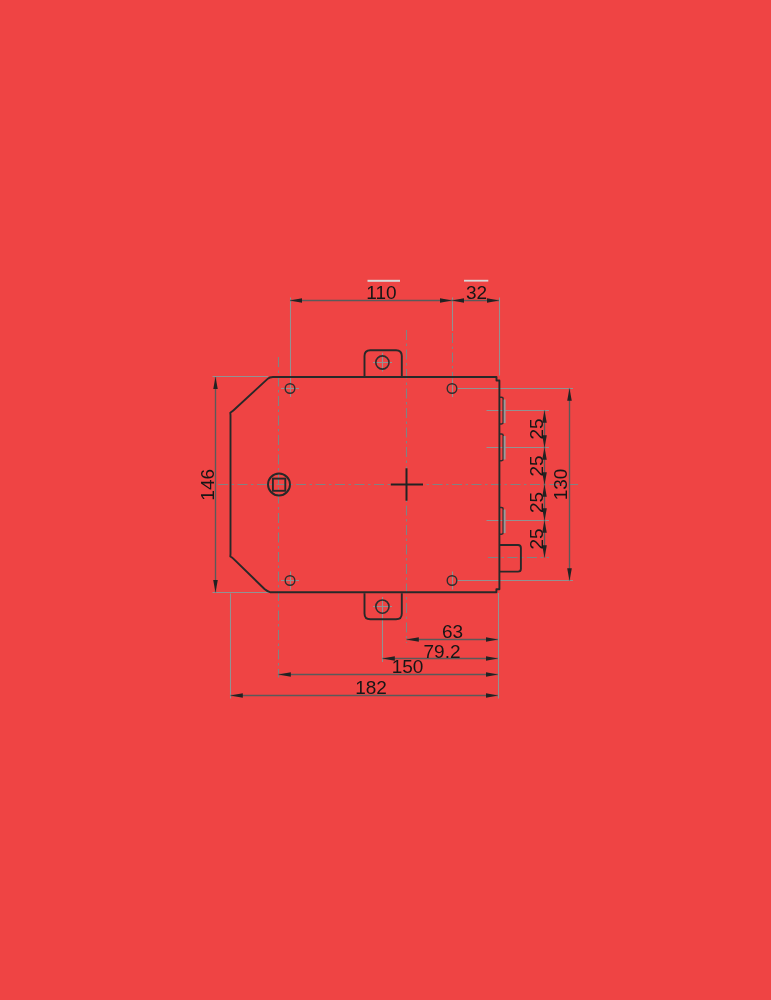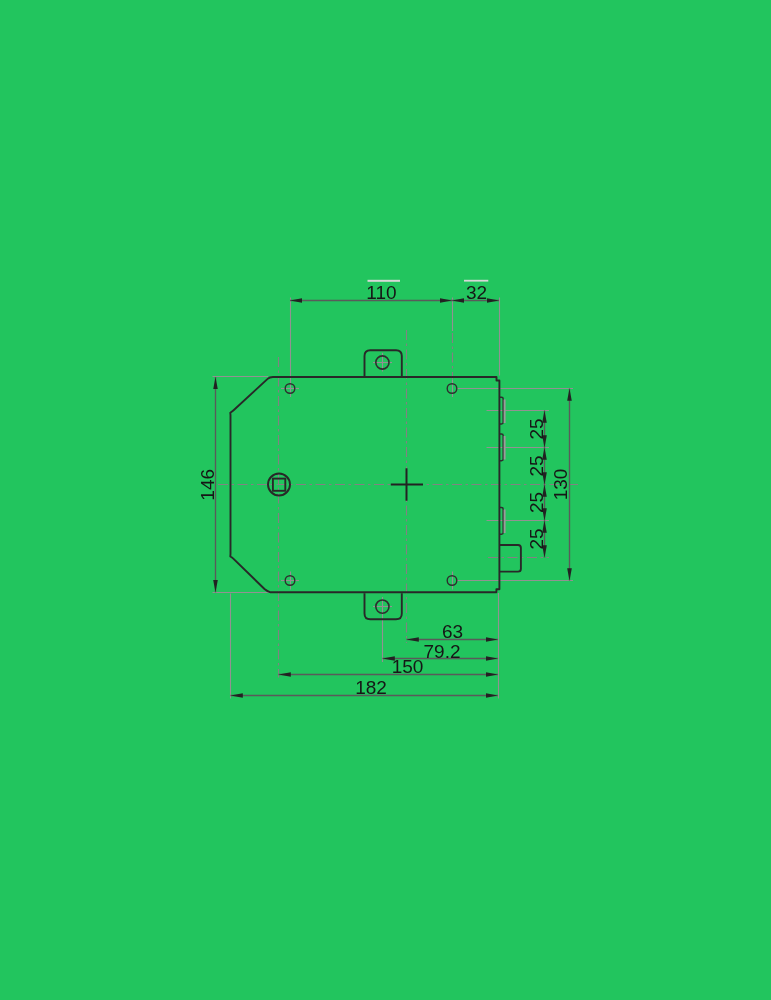--- a/index.html
+++ b/index.html
@@ -1,16 +1,16 @@
 <!DOCTYPE html>
 <html><head>
 <meta charset="utf-8">
 <style>
 html,body{margin:0;padding:0;background:#ffffff;}
-.page{position:relative;width:771px;height:1000px;background:#22c55e;overflow:hidden;}
+.page{position:relative;width:771px;height:1000px;background:#ef4444;overflow:hidden;}
 svg{position:absolute;left:0;top:0;filter:blur(0.38px);}
 text{font-family:"Liberation Sans",sans-serif;font-size:19px;fill:#161616;}
 </style>
 </head>
 <body>
 <div class="page">
 <svg width="771" height="1000" viewBox="0 0 771 1000">
 <defs>
 <marker id="ae" markerUnits="userSpaceOnUse" markerWidth="14" markerHeight="6" refX="12.3" refY="0" orient="auto" viewBox="0 -3 14 6">
   <path d="M0,-2.3 L12.3,0 L0,2.3 Z" fill="#222"></path>

